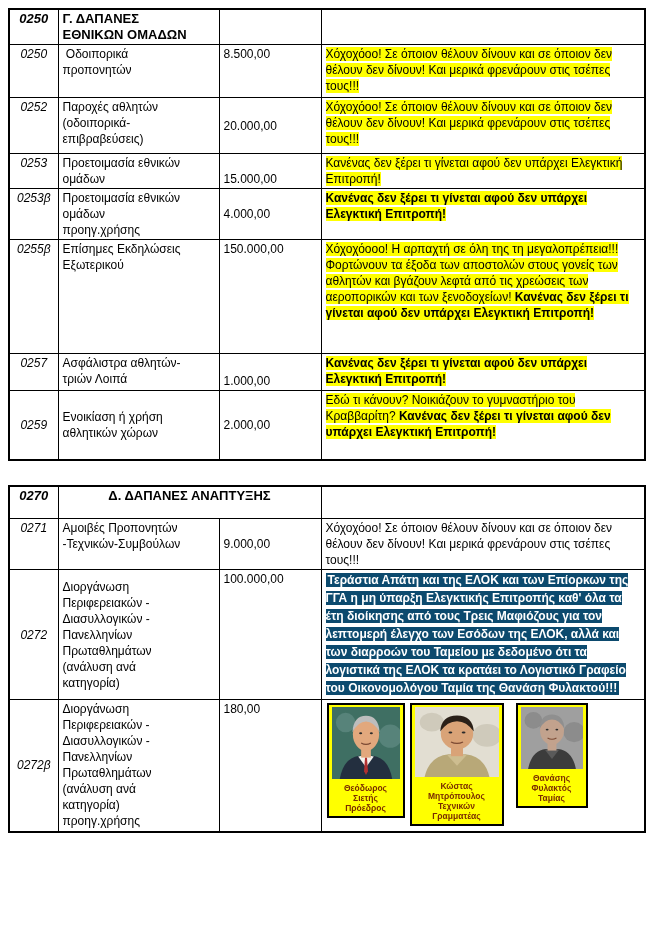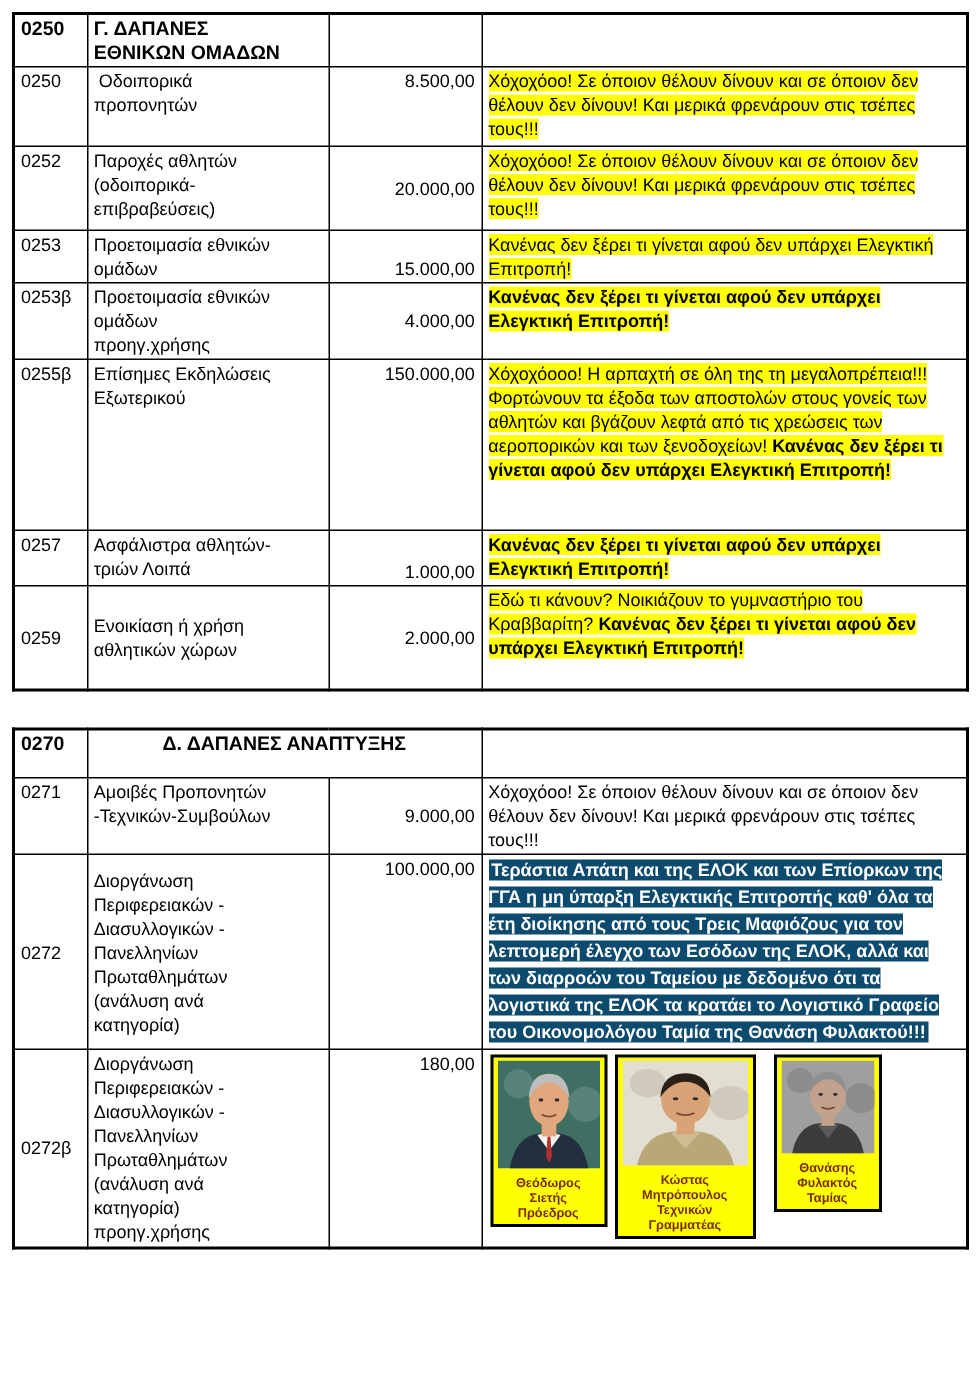--- a/index.html
+++ b/index.html
@@ -2,22 +2,22 @@
 <html><head>
 <meta charset="utf-8">
 <style>
   html,body{margin:0;padding:0;background:#ffffff;}
   body{width:651px;height:928px;overflow:hidden;font-family:"Liberation Sans",sans-serif;color:#000;}
   .doc{padding:8px 7px 0 8px;}
   table.budget{border-collapse:collapse;table-layout:fixed;width:636px;border:2px solid #000;}
   table.budget + table.budget{margin-top:24px;}
   td{border:1.5px solid #000;padding:1px 4px;font-size:12px;line-height:16px;vertical-align:top;overflow:hidden;}
   tr.hdr td{font-weight:700;font-size:13px;line-height:16px;}
-  td.code{}
-  td.amt{text-align:right;}
+  td.code{text-align:center;font-style:italic;}
+  td.amt{text-align:left;}
   td.desc{white-space:pre-line;}
   td.title-center{text-align:center;}
   span.seg{}
   span.hl{background:#ffff00;}
   span.hlb{background:#ffff00;font-weight:700;}
   span.inv{background:#0c4a6e;color:#ffffff;font-weight:700;line-height:18px;padding:0 2px;}
   .people{display:flex;align-items:flex-start;padding:2px 0 0 1px;}
   .person-card{border:2px solid #000;background:#ffff00;text-align:center;padding:2px 2px 3px 2px;flex:0 0 auto;}
   .person-card + .person-card{margin-left:5px;}
   .person-card.gap{margin-left:12px;text-align:center;}

